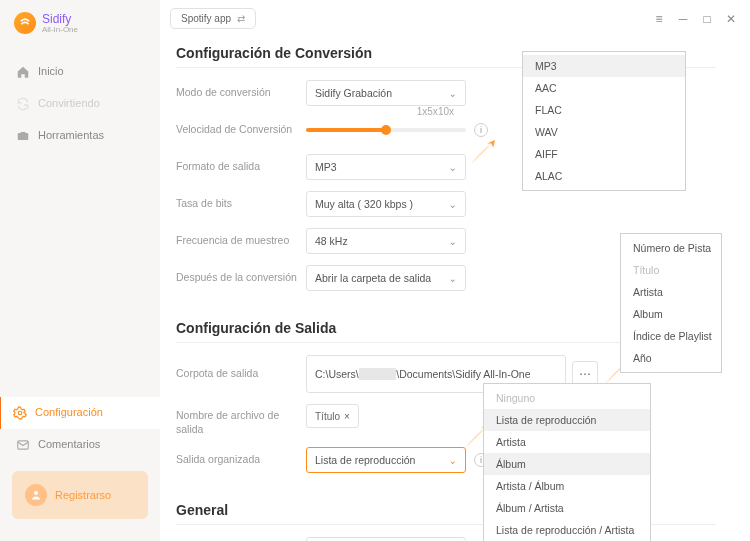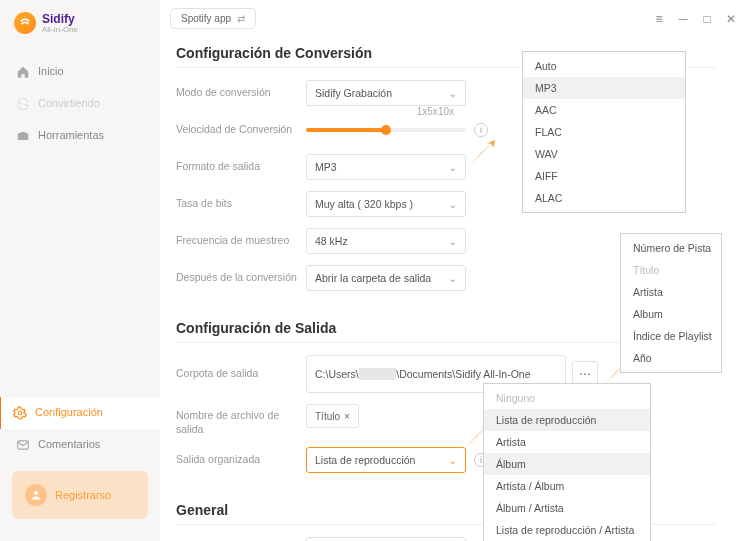--- a/index.html
+++ b/index.html
@@ -2,21 +2,21 @@
 <html><head>
 <meta charset="utf-8">
 <style>
   *{box-sizing:border-box;margin:0;padding:0;font-family:-apple-system,BlinkMacSystemFont,"Segoe UI",Arial,sans-serif}
   body{width:750px;height:541px;background:#fff;overflow:hidden;position:relative;font-size:11px;color:#333}
   .app{display:flex;height:100%}
   .sidebar{width:160px;background:#f7f6f4;display:flex;flex-direction:column;padding:12px 0}
   .logo-row{display:flex;align-items:center;gap:6px;padding:0 14px 18px}
   .logo{width:22px;height:22px;border-radius:50%;background:linear-gradient(135deg,#ffa928,#ff8c1a);position:relative;display:flex;align-items:center;justify-content:center}
   .logo svg{width:14px;height:14px}
-  .brand-title{font-size:12px;font-weight:700;color:#4c1d95;line-height:1}
+  .brand-title{font-size:12px;font-weight:400;color:#8b5cf6;line-height:1}
   .brand-sub{font-size:8px;color:#aaa}
   .nav{display:flex;flex-direction:column;margin-top:4px}
   .nav-item{display:flex;align-items:flex-start;gap:8px;padding:9px 16px;color:#888;cursor:pointer;font-size:11px}
   .nav-item .icon{width:14px;height:14px;display:flex;align-items:center;justify-content:center;color:#aaa}
   .nav-sp{flex:1}
   .bottom-nav .nav-item.active{color:#ff8c1a;border-left:1px solid #f97316;background:#fff;padding-left:12px}
   .bottom-nav .nav-item.active .icon{color:#ff8c1a}
   .register-btn{margin:10px 12px;background:#fbe1c6;border-radius:6px;padding:13px;display:flex;align-items:center;gap:8px;color:#fe9c3e;font-size:11px;cursor:pointer}
   .register-btn .icon{width:22px;height:22px;border-radius:50%;background:#ffc187;display:flex;align-items:center;justify-content:center}
   .main{flex:1;display:flex;flex-direction:column;height:100%}
@@ -240,21 +240,20 @@
 
       <div class="row">
         <div class="row-label">Apariencia</div>
         <div class="select">
             <span>Claro</span>
             <span class="chev">⌄</span>
           </div>
       </div>
 
       <div class="popup" style="top:14px;right:64px;width:164px">
-        <div class="opt">Auto</div>
         <div class="opt sel">MP3</div>
         <div class="opt">AAC</div>
         <div class="opt">FLAC</div>
         <div class="opt">WAV</div>
         <div class="opt">AIFF</div>
         <div class="opt">ALAC</div>
       </div>
 
       <div class="popup" style="top:196px;right:28px;width:102px">
         <div class="opt">Número de Pista</div>

